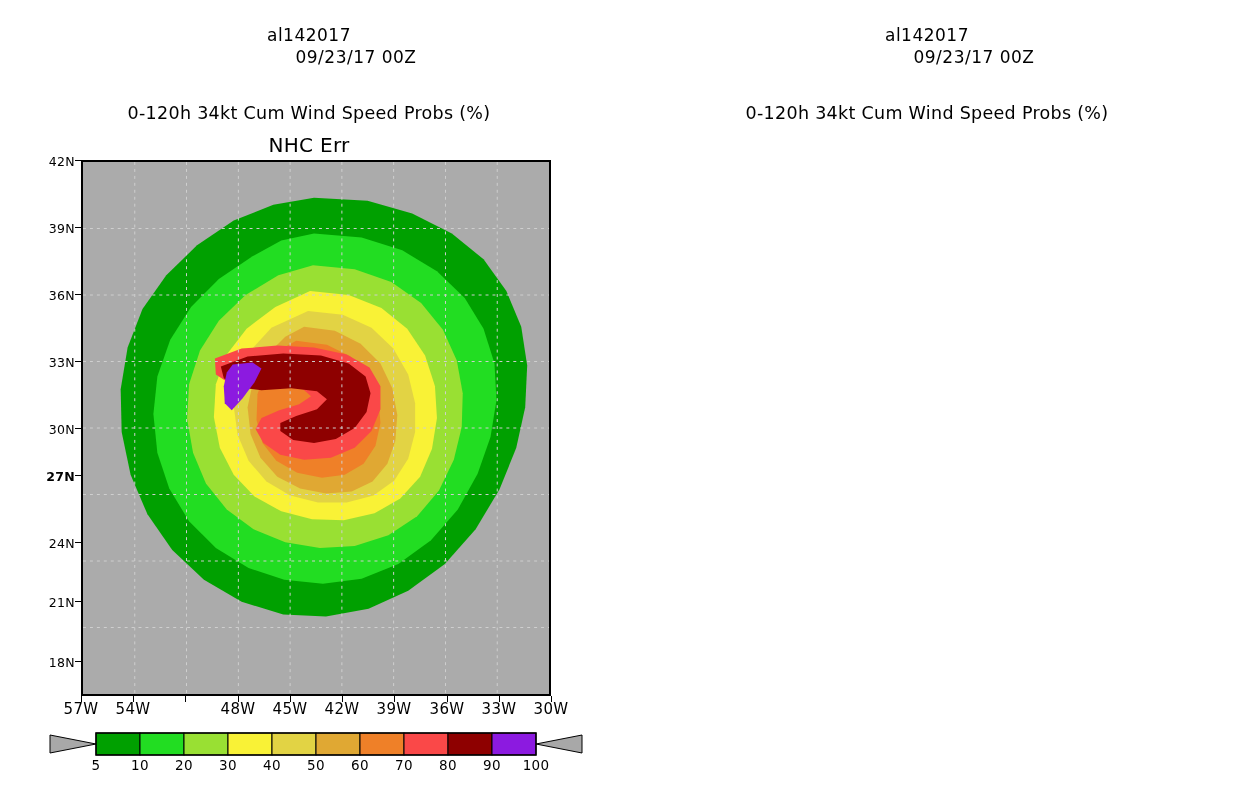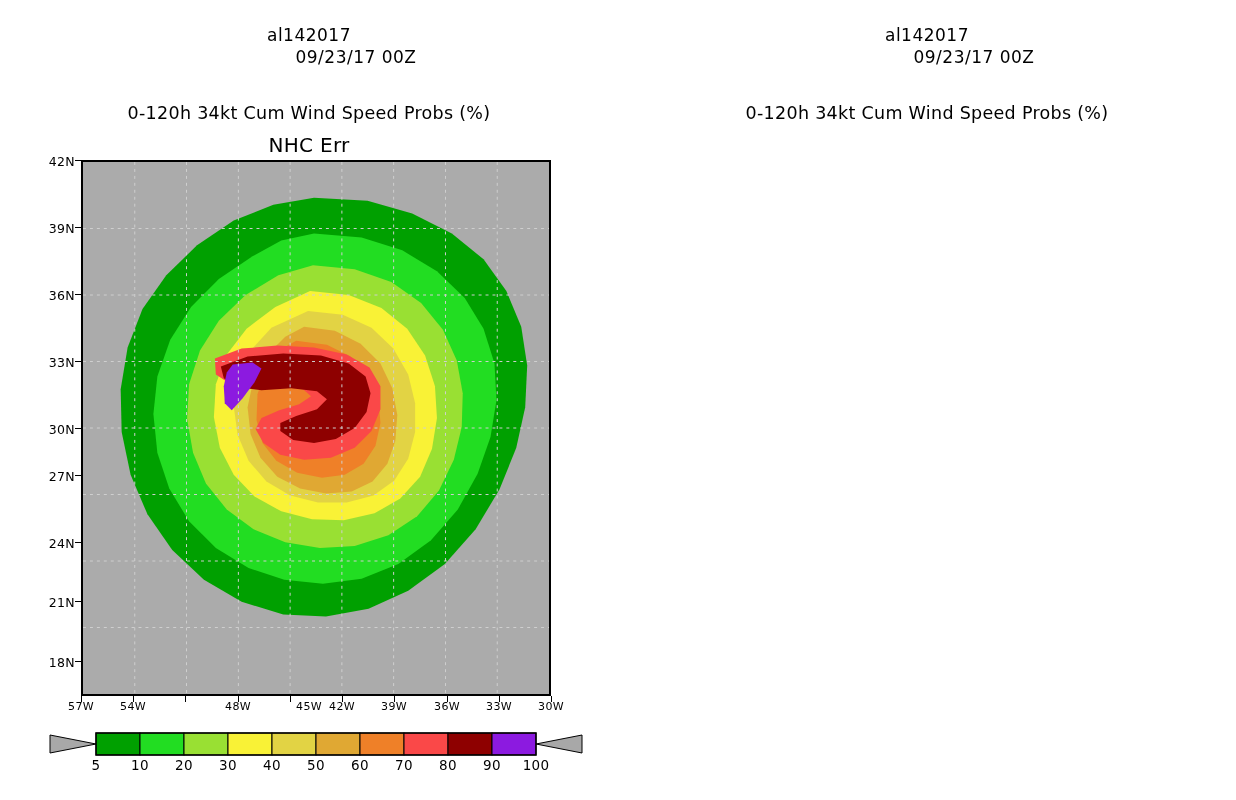--- a/index.html
+++ b/index.html
@@ -17,21 +17,21 @@
   .t-storm{top:10px;font-size:17px;letter-spacing:.5px;color:#000;}
   .t-date{top:32px;font-size:17px;letter-spacing:.5px;color:#000;margin-left:47px;}
   .t-main{top:88px;font-size:17.5px;letter-spacing:.3px;color:#000;}
   .t-sub{top:118px;font-size:20px;letter-spacing:.3px;color:#000;}
 
   .plotframe{position:absolute;border:2px solid #000;box-sizing:border-box;}
   #frame-left{left:81px;top:145px;width:470px;height:536px;background:#ababab;}
   .plotframe svg{display:block;width:100%;height:100%;}
 
   .ytick{position:absolute;font-size:12.5px;color:#000;text-align:right;width:44px;letter-spacing:.3px;}
-  .xtick{position:absolute;font-size:11px;color:#000;text-align:center;width:40px;letter-spacing:.3px;}
+  .xtick{position:absolute;font-size:15px;color:#000;text-align:center;width:40px;letter-spacing:.3px;}
   .tickmark{position:absolute;background:#000;}
   .tickmark.v{width:1px;height:6px;}
   .tickmark.h{width:6px;height:1px;}
 
   .cbar{position:absolute;top:718px;height:22px;}
   #cbar-left{left:96px;width:440px;}
   .cbar svg{display:block;width:100%;height:100%;overflow:visible;}
   .cbarlabels{position:absolute;top:742px;height:18px;}
   #cblab-left{left:96px;width:440px;}
   .cblabel{position:absolute;font-size:13.5px;color:#000;text-align:center;width:50px;transform:translateX(-25px);letter-spacing:.3px;}
@@ -122,41 +122,41 @@
       </g>
     </svg>
   </div>
 
   <div>
     <div class="ytick" style="left:31px;top:139px;text-align:right;">42N</div>
     <div class="ytick" style="left:31px;top:206px;">39N</div>
     <div class="ytick" style="left:31px;top:273px;">36N</div>
     <div class="ytick" style="left:31px;top:340px;">33N</div>
     <div class="ytick" style="left:31px;top:407px;">30N</div>
-    <div class="ytick" style="left:31px;top:454px;">27N</div>
+    <div class="ytick" style="left:31px;top:454px;font-weight:bold;">27N</div>
     <div class="ytick" style="left:31px;top:521px;">24N</div>
     <div class="ytick" style="left:31px;top:580px;">21N</div>
     <div class="ytick" style="left:31px;top:640px;">18N</div>
     <div class="tickmark h" style="left:75px;top:145px;"></div>
     <div class="tickmark h" style="left:75px;top:212px;"></div>
     <div class="tickmark h" style="left:75px;top:279px;"></div>
     <div class="tickmark h" style="left:75px;top:346px;"></div>
     <div class="tickmark h" style="left:75px;top:413px;"></div>
     <div class="tickmark h" style="left:75px;top:460px;"></div>
     <div class="tickmark h" style="left:75px;top:527px;"></div>
     <div class="tickmark h" style="left:75px;top:586px;"></div>
     <div class="tickmark h" style="left:75px;top:646px;"></div>
   </div>
 
   <div>
     <div class="xtick" style="left:61px;top:685px;">57W</div>
     <div class="xtick" style="left:113px;top:685px;">54W</div>
     <div class="xtick" style="left:165px;top:685px;margin-top:40px;">51W</div>
     <div class="xtick" style="left:218px;top:685px;">48W</div>
-    <div class="xtick" style="left:270px;top:685px;margin-left:19px;">45W</div>
+    <div class="xtick" style="left:270px;top:685px;">45W</div>
     <div class="xtick" style="left:322px;top:685px;">42W</div>
     <div class="xtick" style="left:374px;top:685px;">39W</div>
     <div class="xtick" style="left:427px;top:685px;">36W</div>
     <div class="xtick" style="left:479px;top:685px;">33W</div>
     <div class="xtick" style="left:531px;top:685px;">30W</div>
     <div class="tickmark v" style="left:81px;top:681px;"></div>
     <div class="tickmark v" style="left:133px;top:681px;"></div>
     <div class="tickmark v" style="left:185px;top:681px;"></div>
     <div class="tickmark v" style="left:238px;top:681px;"></div>
     <div class="tickmark v" style="left:290px;top:681px;"></div>

